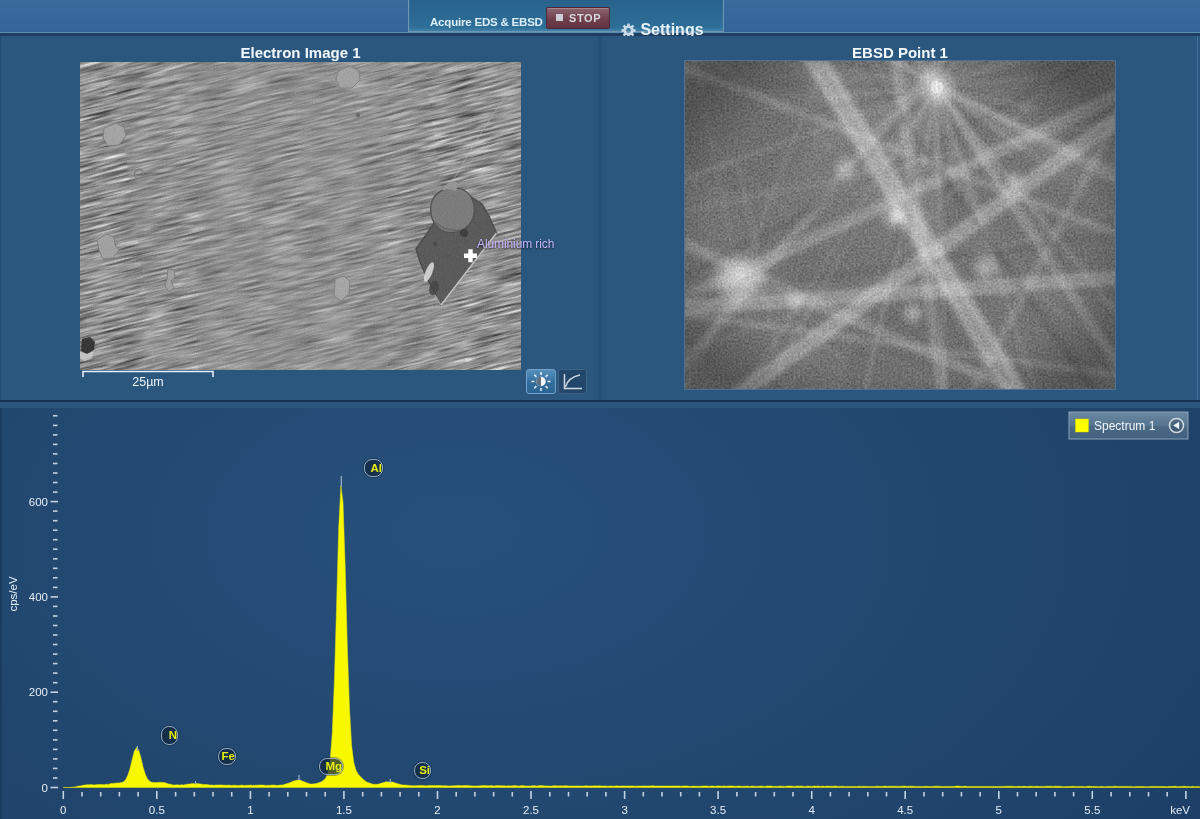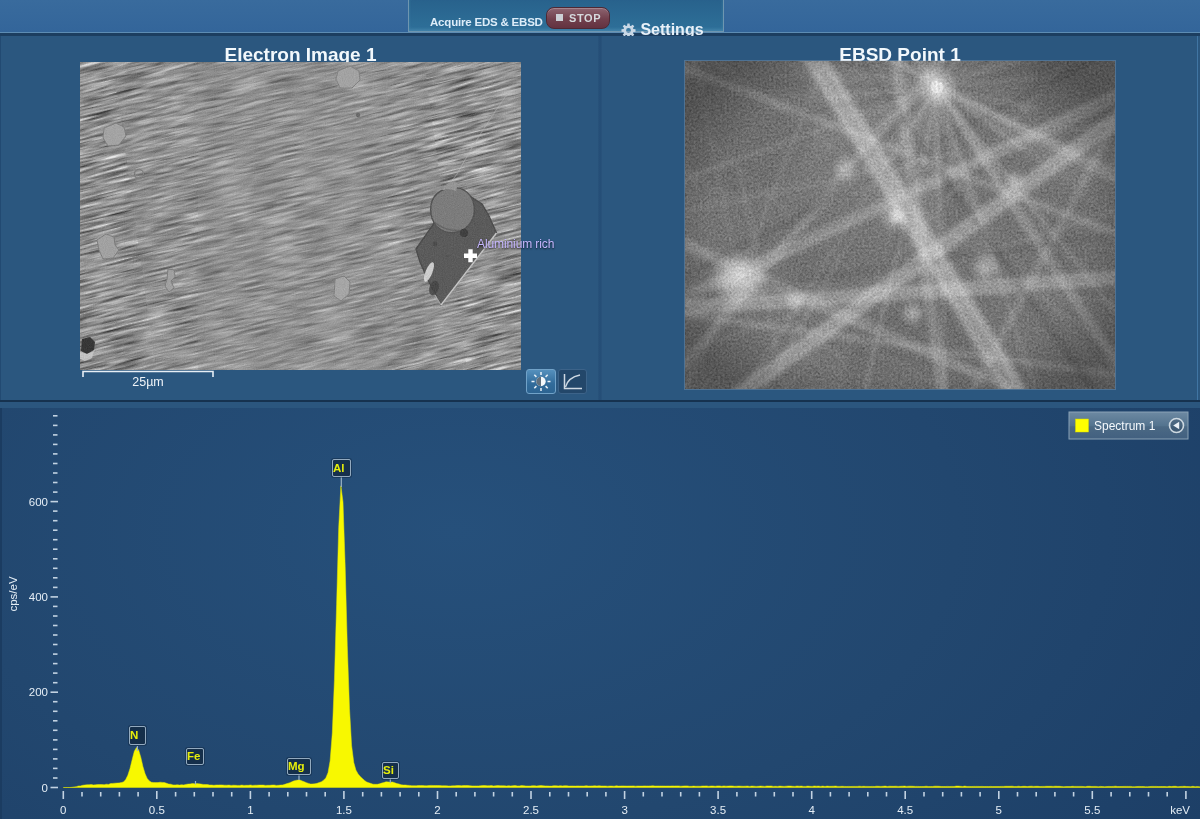--- a/index.html
+++ b/index.html
@@ -2,38 +2,38 @@
 <html><head><meta charset="utf-8">
 <style>
 html,body{margin:0;padding:0;width:1200px;height:819px;overflow:hidden;background:#2b577f;font-family:"Liberation Sans",sans-serif;}
 #root{position:relative;width:1200px;height:819px;}
 .abs{position:absolute;}
 #topbar{left:0;top:0;width:1200px;height:33px;background:linear-gradient(#396b9d,#33659a);}
 #topbar-hl{left:0;top:32px;width:1200px;height:1px;background:#5d8cb3;}
 #topbar-dk{left:0;top:33px;width:1200px;height:3px;background:#1c3e60;}
 #ctrpanel{left:408px;top:0px;width:314px;height:31px;background:linear-gradient(#28628c,#2e7099);border:1px solid #6e96b0;border-top:none;box-shadow:inset 0 -2px 3px rgba(110,170,210,0.30);}
 #acqtext{left:21px;top:16px;font-size:11.5px;font-weight:bold;color:#ddedf9;letter-spacing:-0.2px;white-space:nowrap;}
-#stopbtn{left:137px;top:7px;width:62px;height:20px;background:linear-gradient(#8d6470,#71404d 55%,#633240);border:1px solid #4e2935;box-shadow:inset 0 1px 0 rgba(255,255,255,0.22);border-radius:8px;}
+#stopbtn{left:137px;top:7px;width:62px;height:20px;background:linear-gradient(#8d6470,#71404d 55%,#633240);border:1px solid #4e2935;box-shadow:inset 0 1px 0 rgba(255,255,255,0.22);border-radius:2px;}
 #stopbtn .sq{position:absolute;left:9px;top:6px;width:7px;height:7px;background:#ccd0d6;}
 #stopbtn .tx{position:absolute;left:22px;top:4px;font-size:11px;font-weight:bold;color:#d6dade;letter-spacing:0.6px;}
 #settings{left:212px;top:21px;width:90px;height:22px;color:#e8f1f9;font-size:16px;font-weight:bold;}
 #mainbg{left:0;top:36px;width:1200px;height:364px;background:#2b577f;}
 #divider{left:598px;top:36px;width:4px;height:364px;background:linear-gradient(90deg,#29537b,#244d76,#29537b);}
 #lborder{left:0;top:36px;width:1px;height:364px;background:#224a72;}
 #rborder{left:1197px;top:36px;width:1px;height:364px;background:#4075a3;}
-.ptitle{top:44px;font-size:19px;font-weight:bold;color:#f2f8fc;text-align:center;}
+.ptitle{top:44px;font-size:15px;font-weight:bold;color:#f2f8fc;text-align:center;}
 #semwrap{left:80px;top:62px;width:441px;height:308px;}
 #ebsdwrap{left:685px;top:61px;width:430px;height:328px;outline:1px solid rgba(160,180,200,0.30);}
 #btn1{left:526px;top:369px;width:28px;height:23px;border-radius:3px;background:linear-gradient(#5590bd,#316b9a 60%,#2d6492);border:1px solid #71a2c8;}
 #btn2{left:558px;top:369px;width:27px;height:23px;border-radius:3px;background:rgba(18,38,60,0.30);border:1px solid #3c6389;}
 #seplight{left:0;top:400px;width:1200px;height:2px;background:#16324f;}
 #botpanel{left:0;top:408px;width:1200px;height:411px;background:radial-gradient(1000px 600px at 38% 30%,#26507b 0%,#22476f 50%,#1e4169 80%,#1c3d64 100%);}
 #botpanel-tl{left:0;top:402px;width:1200px;height:6px;background:#2b567e;}
 #botpanel-l{left:0;top:408px;width:2px;height:411px;background:#1b3c61;}
-.alabel{position:absolute;color:#e6ee0a;font-weight:bold;font-size:11.5px;text-align:left;border:1px solid #93aabf;border-radius:2px;background:rgba(16,37,60,0.72);box-shadow:0 0 0 1px rgba(10,25,45,0.35);}
+.alabel{position:absolute;color:#e6ee0a;font-weight:bold;font-size:11.5px;text-align:right;border:1px solid #93aabf;border-radius:8px;background:rgba(16,37,60,0.72);box-shadow:0 0 0 1px rgba(10,25,45,0.35);margin-left:32px;}
 </style></head><body>
 <div id="root">
 <div class="abs" id="topbar"></div>
 <div class="abs" id="topbar-hl"></div>
 <div class="abs" id="topbar-dk"></div>
 <div class="abs" id="ctrpanel">
   <div class="abs" id="acqtext">Acquire EDS &amp; EBSD</div>
   <div class="abs" id="stopbtn">
         <div class="sq"></div>
         <div class="tx">STOP</div>

